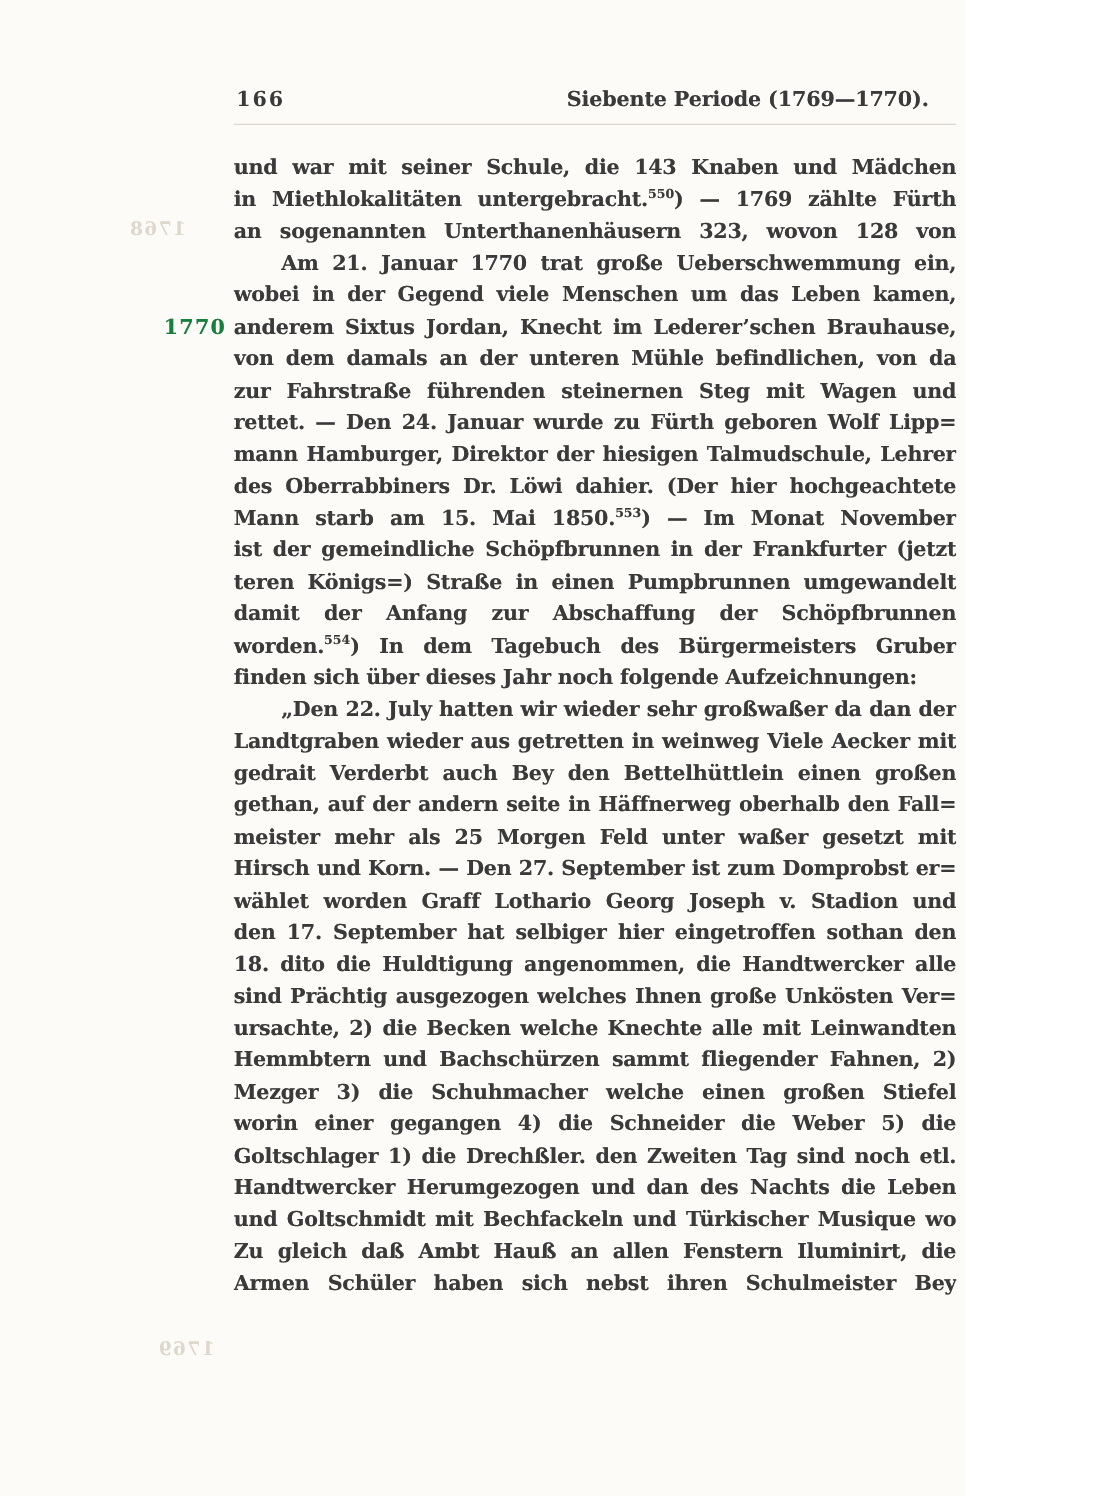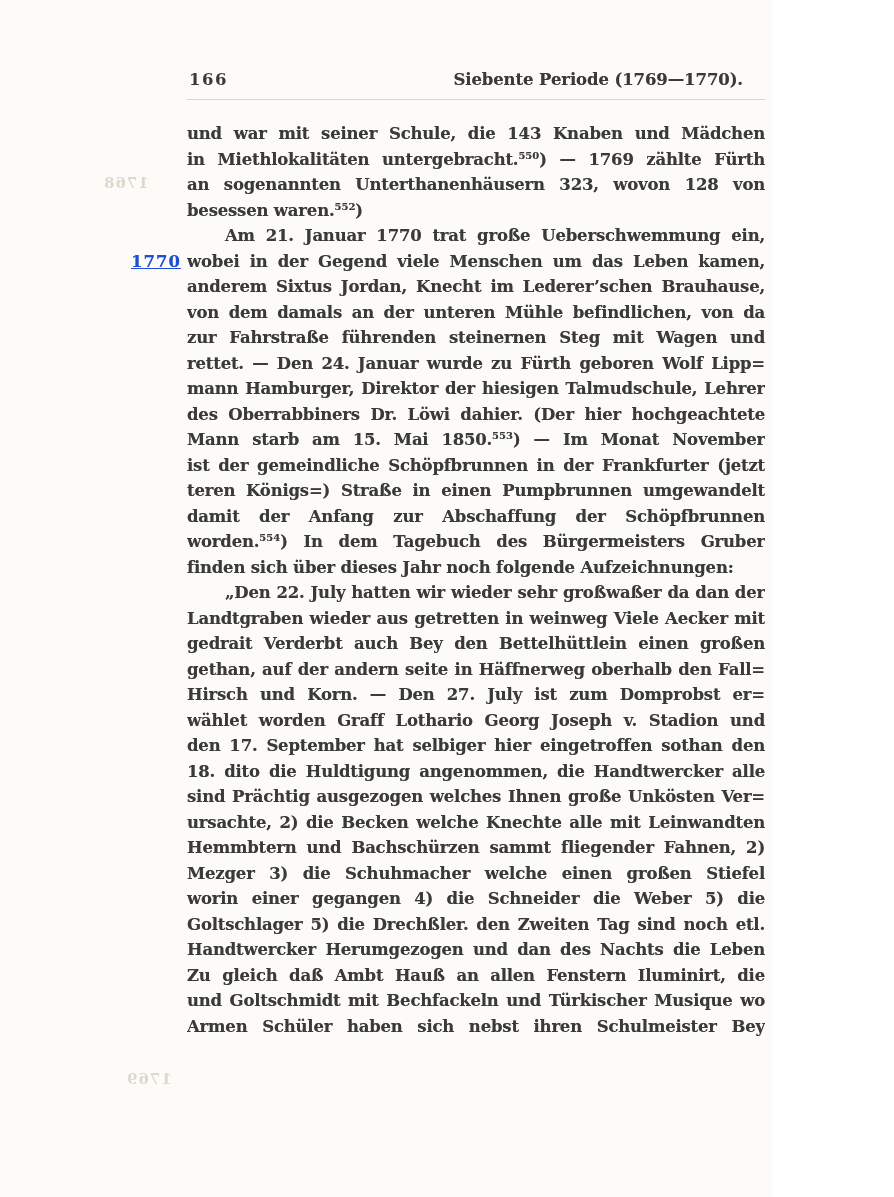--- a/index.html
+++ b/index.html
@@ -79,24 +79,23 @@
 
   
   .margin-year {
     position: absolute;
     left: 131px;
     top: 249px;
     height: 25.5px;
     line-height: 25.5px;
     font-size: 16.5px;
     font-weight: bold;
-    color: #1d4ed8;
+    color: #15803d;
     letter-spacing: 1px;
     text-shadow: 0 0 0.4px rgba(70,70,70,0.5);
-    text-decoration: underline;
   }
 
   
   .ghost {
     position: absolute;
     font-size: 15px;
     font-weight: bold;
     color: #ded8cc;
     transform: scaleX(-1);
     letter-spacing: 1px;
@@ -117,50 +116,50 @@
   </div>
 
   <span class="ghost ghost-top">1768</span>
 
   <span class="margin-year">1770</span>
 
   <div class="body-text">
       <div class="line just">und war mit seiner Schule, die 143 Knaben und Mädchen zählte,</div>
       <div class="line just">in Miethlokalitäten untergebracht.<sup>550</sup>) — 1769 zählte Fürth</div>
       <div class="line just">an sogenannten Unterthanenhäusern 323, wovon 128 von Juden</div>
-      <div class="line">besessen waren.<sup>552</sup>)</div>
       <div class="line just indent">Am 21. Januar 1770 trat große Ueberschwemmung ein,</div>
       <div class="line just">wobei in der Gegend viele Menschen um das Leben kamen, unter</div>
       <div class="line just">anderem Sixtus Jordan, Knecht im Lederer’schen Brauhause, der</div>
       <div class="line just">von dem damals an der unteren Mühle befindlichen, von da</div>
       <div class="line just">zur Fahrstraße führenden steinernen Steg mit Wagen und Pfer=</div>
       <div class="line just">rettet. — Den 24. Januar wurde zu Fürth geboren Wolf Lipp=</div>
       <div class="line just">mann Hamburger, Direktor der hiesigen Talmudschule, Lehrer</div>
       <div class="line just">des Oberrabbiners Dr. Löwi dahier. (Der hier hochgeachtete</div>
       <div class="line just">Mann starb am 15. Mai 1850.<sup>553</sup>) — Im Monat November</div>
       <div class="line just">ist der gemeindliche Schöpfbrunnen in der Frankfurter (jetzt un=</div>
       <div class="line just">teren Königs=) Straße in einen Pumpbrunnen umgewandelt und</div>
       <div class="line just">damit der Anfang zur Abschaffung der Schöpfbrunnen gemacht</div>
       <div class="line just">worden.<sup>554</sup>) In dem Tagebuch des Bürgermeisters Gruber</div>
       <div class="line">finden sich über dieses Jahr noch folgende Aufzeichnungen:</div>
       <div class="line just indent">„Den 22. July hatten wir wieder sehr großwaßer da dan der</div>
       <div class="line just">Landtgraben wieder aus getretten in weinweg Viele Aecker mit</div>
       <div class="line just">gedrait Verderbt auch Bey den Bettelhüttlein einen großen Rieß</div>
       <div class="line just">gethan, auf der andern seite in Häffnerweg oberhalb den Fall=</div>
-      <div class="line just">Hirsch und Korn. — Den 27. July ist zum Domprobst er=</div>
+      <div class="line just">meister mehr als 25 Morgen Feld unter waßer gesetzt mit</div>
+      <div class="line just">Hirsch und Korn. — Den 27. September ist zum Domprobst er=</div>
       <div class="line just">wählet worden Graff Lothario Georg Joseph v. Stadion und</div>
       <div class="line just">den 17. September hat selbiger hier eingetroffen sothan den</div>
       <div class="line just">18. dito die Huldtigung angenommen, die Handtwercker alle</div>
       <div class="line just">sind Prächtig ausgezogen welches Ihnen große Unkösten Ver=</div>
       <div class="line just">ursachte, 2) die Becken welche Knechte alle mit Leinwandten</div>
       <div class="line just">Hemmbtern und Bachschürzen sammt fliegender Fahnen, 2) die</div>
       <div class="line just">Mezger 3) die Schuhmacher welche einen großen Stiefel hatten</div>
       <div class="line just">worin einer gegangen 4) die Schneider die Weber 5) die Haffner</div>
-      <div class="line just">Goltschlager 5) die Drechßler. den Zweiten Tag sind noch etl.</div>
+      <div class="line just">Goltschlager 1) die Drechßler. den Zweiten Tag sind noch etl.</div>
       <div class="line just">Handtwercker Herumgezogen und dan des Nachts die Leben</div>
+      <div class="line just">und Goltschmidt mit Bechfackeln und Türkischer Musique wo</div>
       <div class="line just">Zu gleich daß Ambt Hauß an allen Fenstern Iluminirt, die</div>
-      <div class="line just">und Goltschmidt mit Bechfackeln und Türkischer Musique wo</div>
       <div class="line just">Armen Schüler haben sich nebst ihren Schulmeister Bey offener</div>
     </div>
 
   <span class="ghost ghost-bottom">1769</span>
 
 </div>
 
 </body></html>

